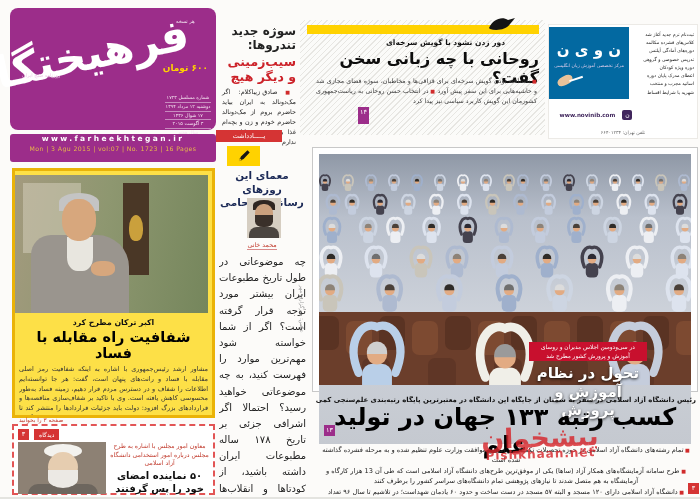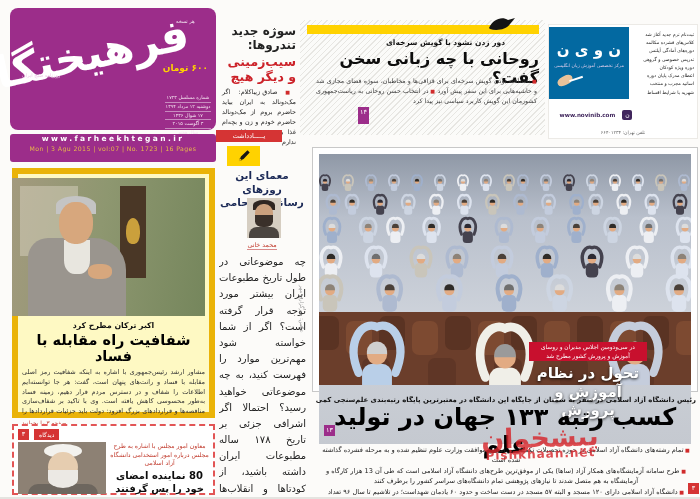--- a/index.html
+++ b/index.html
@@ -64,21 +64,21 @@
   #pen-box svg{margin-top:3px;}
   #note-ttl{left:218px;top:169px;width:88px;text-align:center;font-size:10.5px;font-weight:900;
             color:#1c2a57;line-height:1.3;}
   #note-photo{left:247px;top:198px;width:34px;height:40px;overflow:hidden;background:#d6cec2;}
   #note-author{left:218px;top:241px;width:88px;text-align:center;font-size:6.3px;color:#c0392b;}
   #note-author span{border-bottom:1px solid #d98a8a;padding-bottom:1px;}
   #note-bod{left:219px;top:254px;width:87px;height:242px;overflow:hidden;
             font-size:10px;line-height:1.62;color:#222;text-align:justify;}
 
   
-  #torkan{left:12px;top:168px;width:203px;height:250px;background:#fef9c3;border:6px solid #eab308;padding:4px;box-sizing:border-box;}
+  #torkan{left:12px;top:168px;width:203px;height:250px;background:#fde047;border:3px solid #eab308;padding:4px;box-sizing:border-box;}
   #t-photo{position:relative;width:193px;height:138px;overflow:hidden;
            background:linear-gradient(100deg,#a39a7e 0%,#8e9770 45%,#75865c 100%);}
   #t-photo .win{position:absolute;left:8px;top:8px;width:58px;height:70px;background:#d8d2c0;opacity:.5;}
   #t-photo .trophy{position:absolute;left:108px;top:8px;width:26px;height:92px;background:#4a3726;}
   #t-photo .gold{position:absolute;left:114px;top:40px;width:14px;height:26px;background:#caa03c;border-radius:50% 50% 40% 40%;}
   #t-photo .hair{position:absolute;left:44px;top:18px;width:40px;height:18px;background:#c4c4c4;border-radius:50% 50% 0 0;}
   #t-photo .head{position:absolute;left:47px;top:24px;width:34px;height:42px;background:#d7a77d;border-radius:46%;}
   #t-photo .suit{position:absolute;left:16px;top:60px;width:98px;height:80px;background:#9a958e;border-radius:20px 32px 0 0;}
   #t-photo .shirt{position:absolute;left:52px;top:62px;width:26px;height:34px;background:#e8e6df;border-radius:0 0 40% 40%;}
   #t-photo .hands{position:absolute;left:76px;top:86px;width:24px;height:15px;background:#d7a77d;border-radius:40%;}
@@ -239,21 +239,21 @@
   </div>
 
   <div class="abs" id="mp">
     <div id="mp-head">
       <span id="mp-badge">۳</span>
       <span id="mp-label">دیدگاه</span>
     </div>
     <div id="mp-row">
       <div id="mp-text">
         <div id="mp-kick">معاون امور مجلس با اشاره به طرح مجلس درباره امور استخدامی دانشگاه آزاد اسلامی</div>
-        <div id="mp-ttl">80 نماینده امضای خود را پس گرفتند</div>
+        <div id="mp-ttl">۵۰ نماینده امضای خود را پس گرفتند</div>
       </div>
       <div id="mp-photo">
         <div class="robe"></div>
           <div class="turban"></div>
           <div class="face"></div>
           <div class="beard"></div>
       </div>
     </div>
   </div>
 

